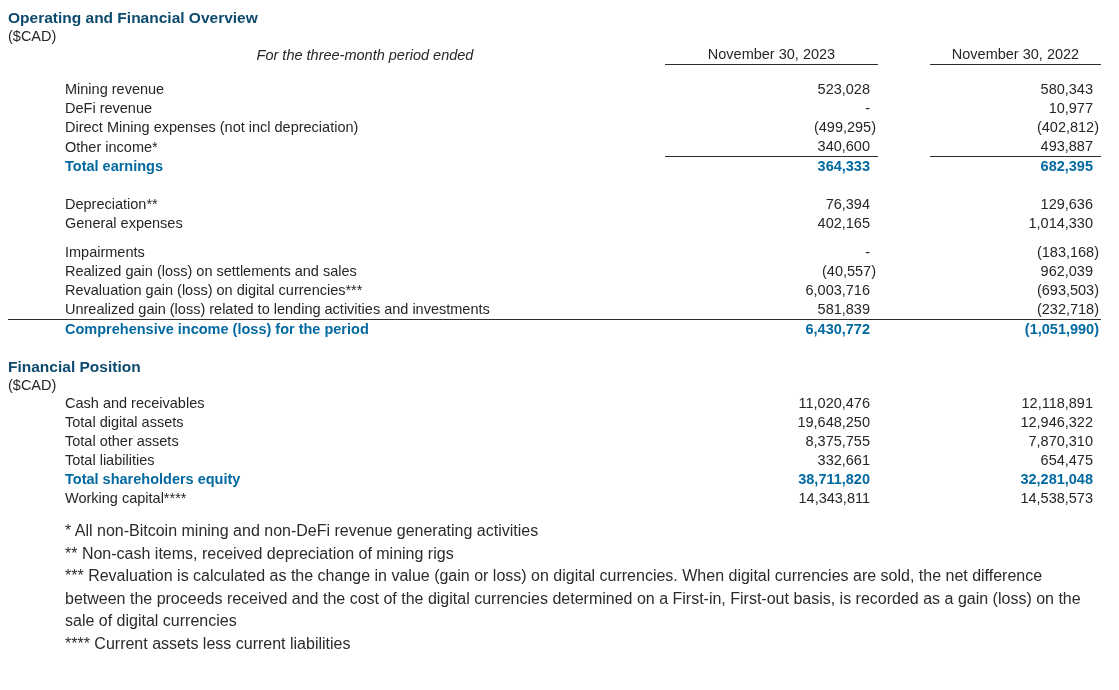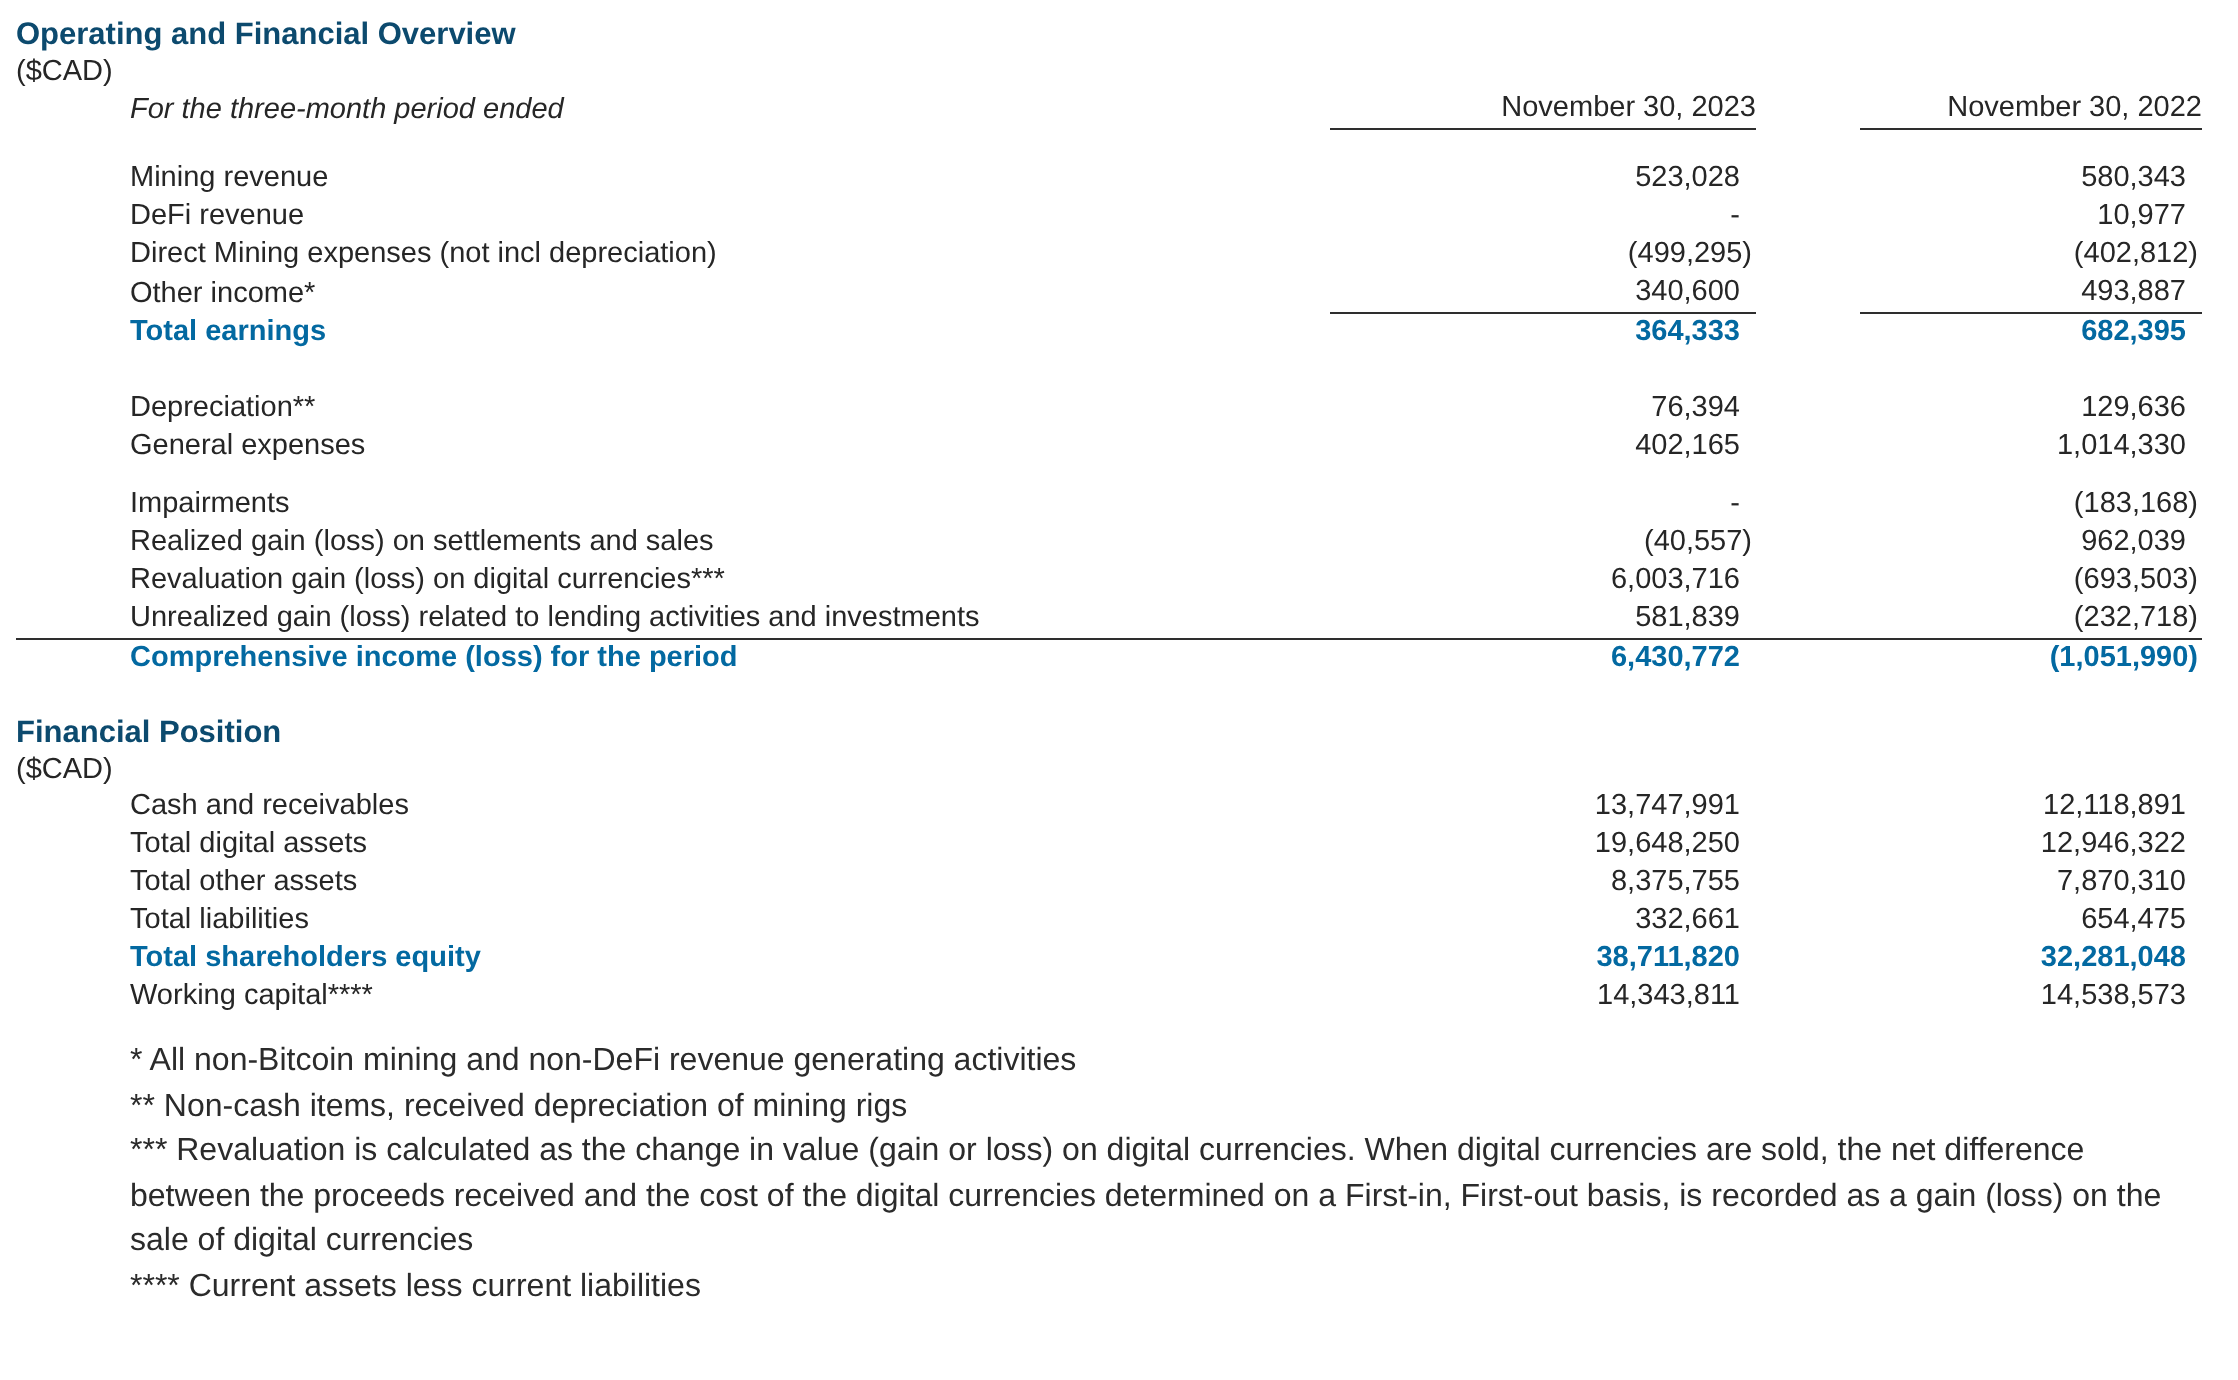--- a/index.html
+++ b/index.html
@@ -29,22 +29,22 @@
   col.c-num2  { width: 171px; }
 
   td {
     font-size: 14.5px; line-height: 19px; height: 19px;
     padding: 0; vertical-align: bottom;
     white-space: nowrap; overflow: visible;
   }
   td.label { padding-left: 57px; }
   td.num   { text-align: right; padding-right: 8px; }
   td.num.paren { padding-right: 2px; }
-  td.hdr-cell { padding-right: 0; }
-  .italic { font-style: italic; }
+  td.hdr-cell { text-align: center; padding-right: 0; }
+  .italic { font-style: italic; text-align: center; }
   tr.bold td { font-weight: bold; color: #0369a1; }
   td.rule { border-bottom: 1px solid #2e2e2e; }
 
   tr.sp15 td { height: 15px; }
   tr.sp19 td { height: 19px; }
   tr.sp10 td { height: 10px; }
 
   .section2 { margin-top: 18px; }
 
   .footnotes {
@@ -175,21 +175,21 @@
     <table class="fin-table">
       <colgroup>
           <col class="c-label">
           <col class="c-num1">
           <col class="c-gap">
           <col class="c-num2">
         </colgroup>
       <tbody>
         <tr>
           <td class="label">Cash and receivables</td>
-          <td class="num">13,747,991</td>
+          <td class="num">11,020,476</td>
           <td></td>
           <td class="num">12,118,891</td>
         </tr>
         <tr>
           <td class="label">Total digital assets</td>
           <td class="num">19,648,250</td>
           <td></td>
           <td class="num">12,946,322</td>
         </tr>
         <tr>

